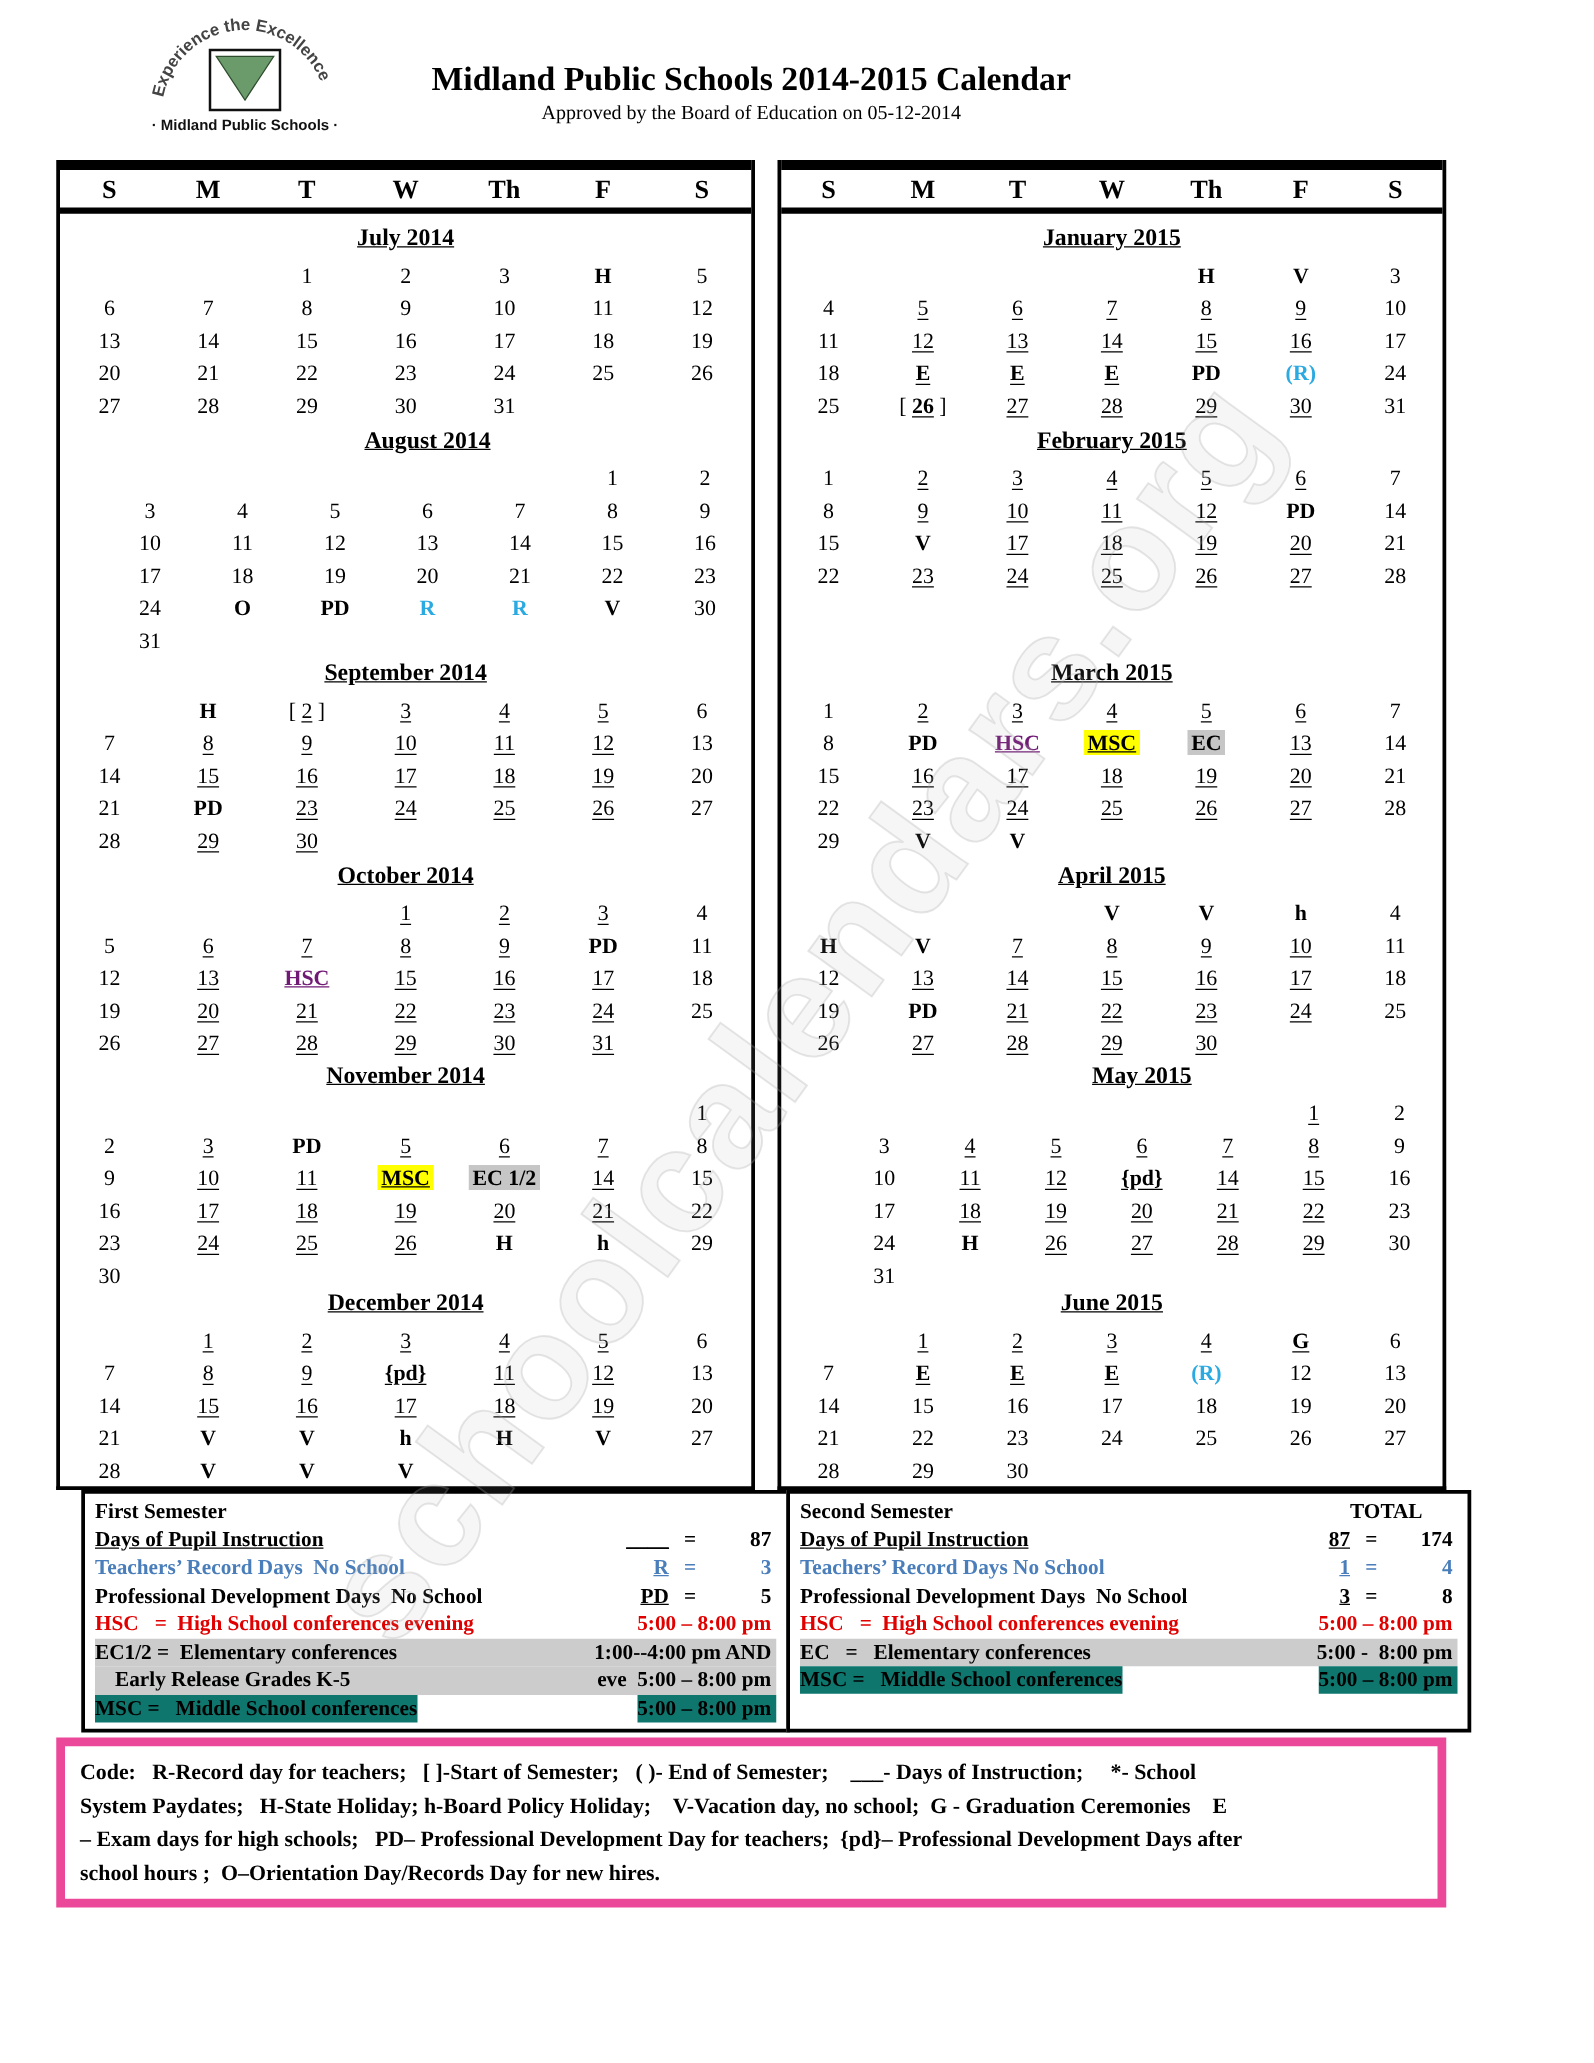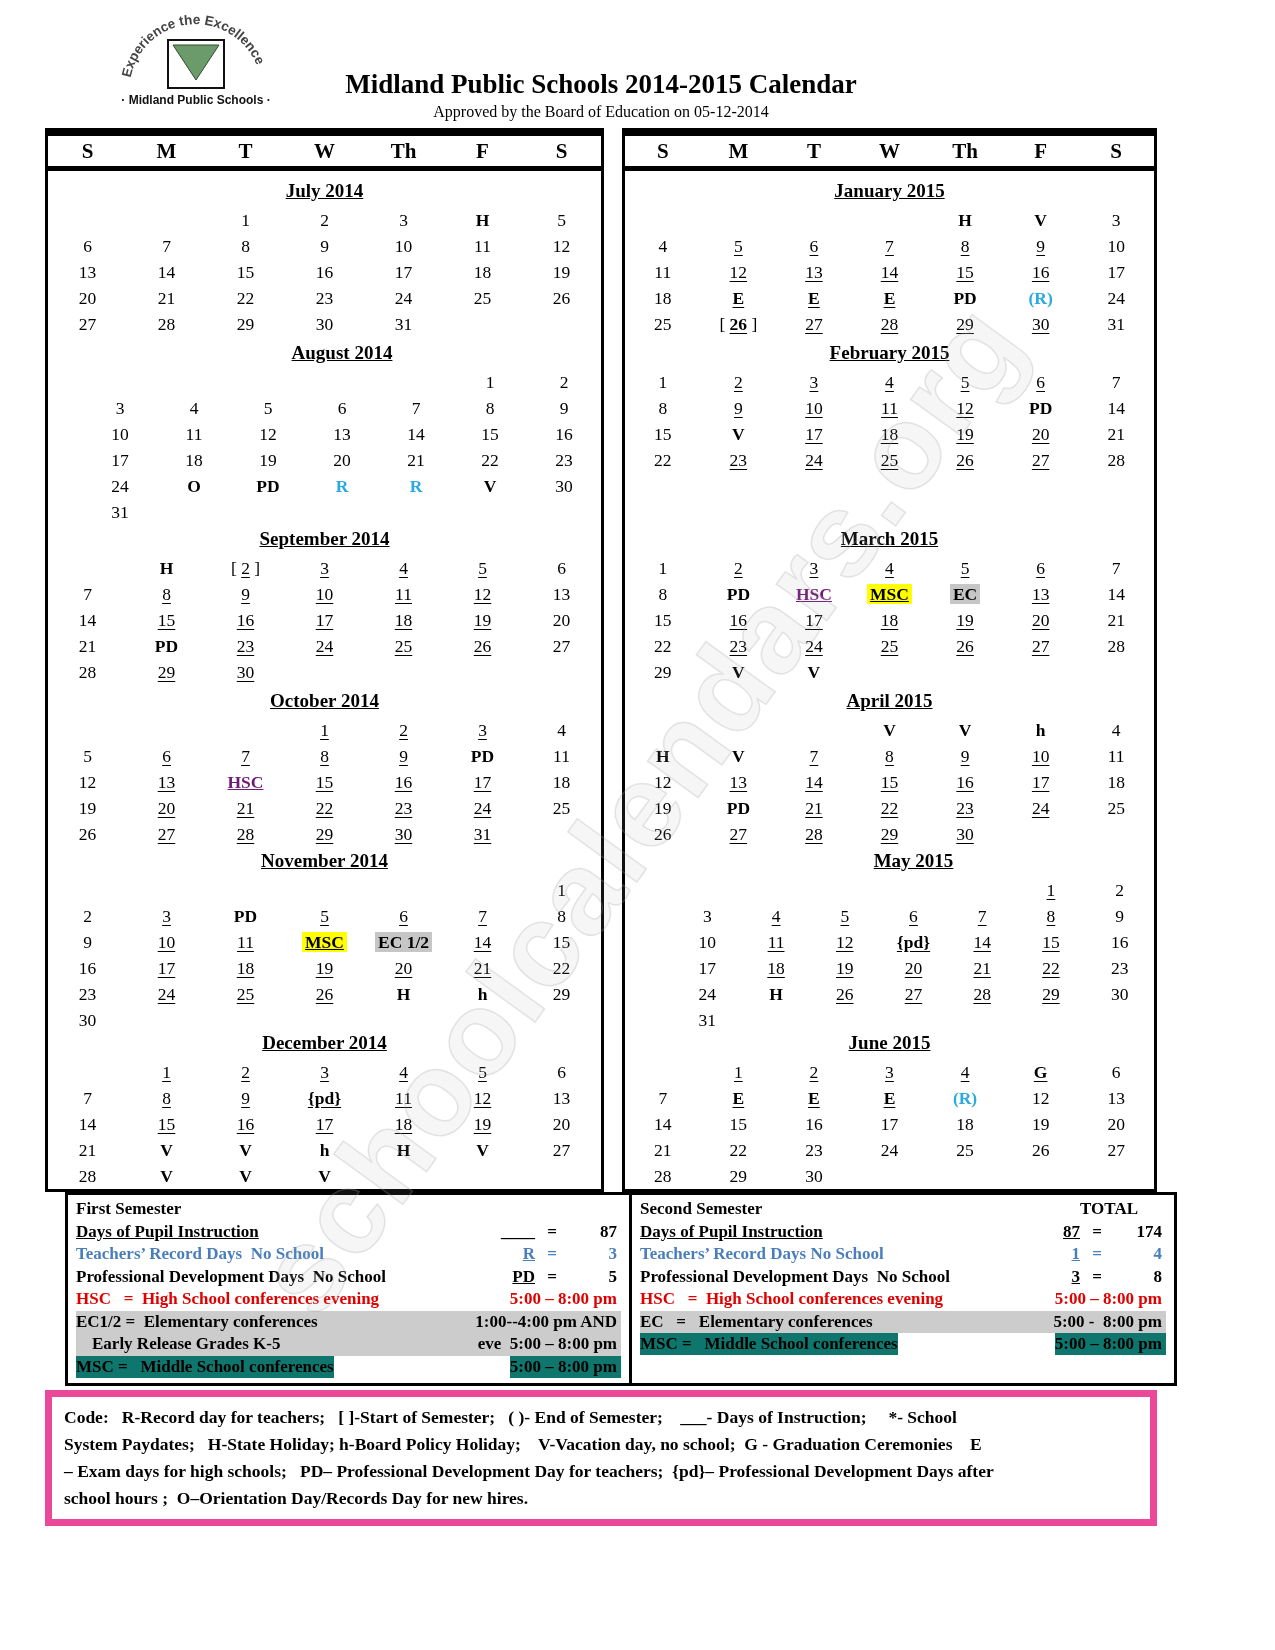--- a/index.html
+++ b/index.html
@@ -2,21 +2,21 @@
 <html><head>
 <meta charset="utf-8">
 <title>Midland Public Schools 2014-2015 Calendar</title>
 <style>
   html,body{margin:0;padding:0;background:#ffffff;}
   .page{position:relative;width:1275px;height:1650px;background:#fff;
         font-family:"Liberation Serif","DejaVu Serif",serif;color:#000;overflow:hidden;}
   
   .hdr{position:relative;height:128px;}
   .logo{position:absolute;left:108px;top:10px;width:175px;height:105px;}
-  .titlebox{position:absolute;left:45px;top:69px;width:1112px;text-align:center;}
+  .titlebox{position:absolute;left:45px;top:48px;width:1112px;text-align:center;}
   .title{font-size:27px;font-weight:bold;}
   .subtitle{font-size:16px;margin-top:3px;}
   
   .watermark{position:absolute;left:-80px;top:740px;width:1440px;text-align:center;
      transform:rotate(-54deg);font-size:118px;font-weight:bold;letter-spacing:3px;
      white-space:nowrap;color:rgba(165,165,165,0.10);
      -webkit-text-stroke:1.5px rgba(165,165,165,0.28);
      font-family:"Liberation Sans","DejaVu Sans",sans-serif;pointer-events:none;z-index:3;}
   
   .calband{position:relative;margin-left:45px;width:1112px;display:flex;z-index:1;}

